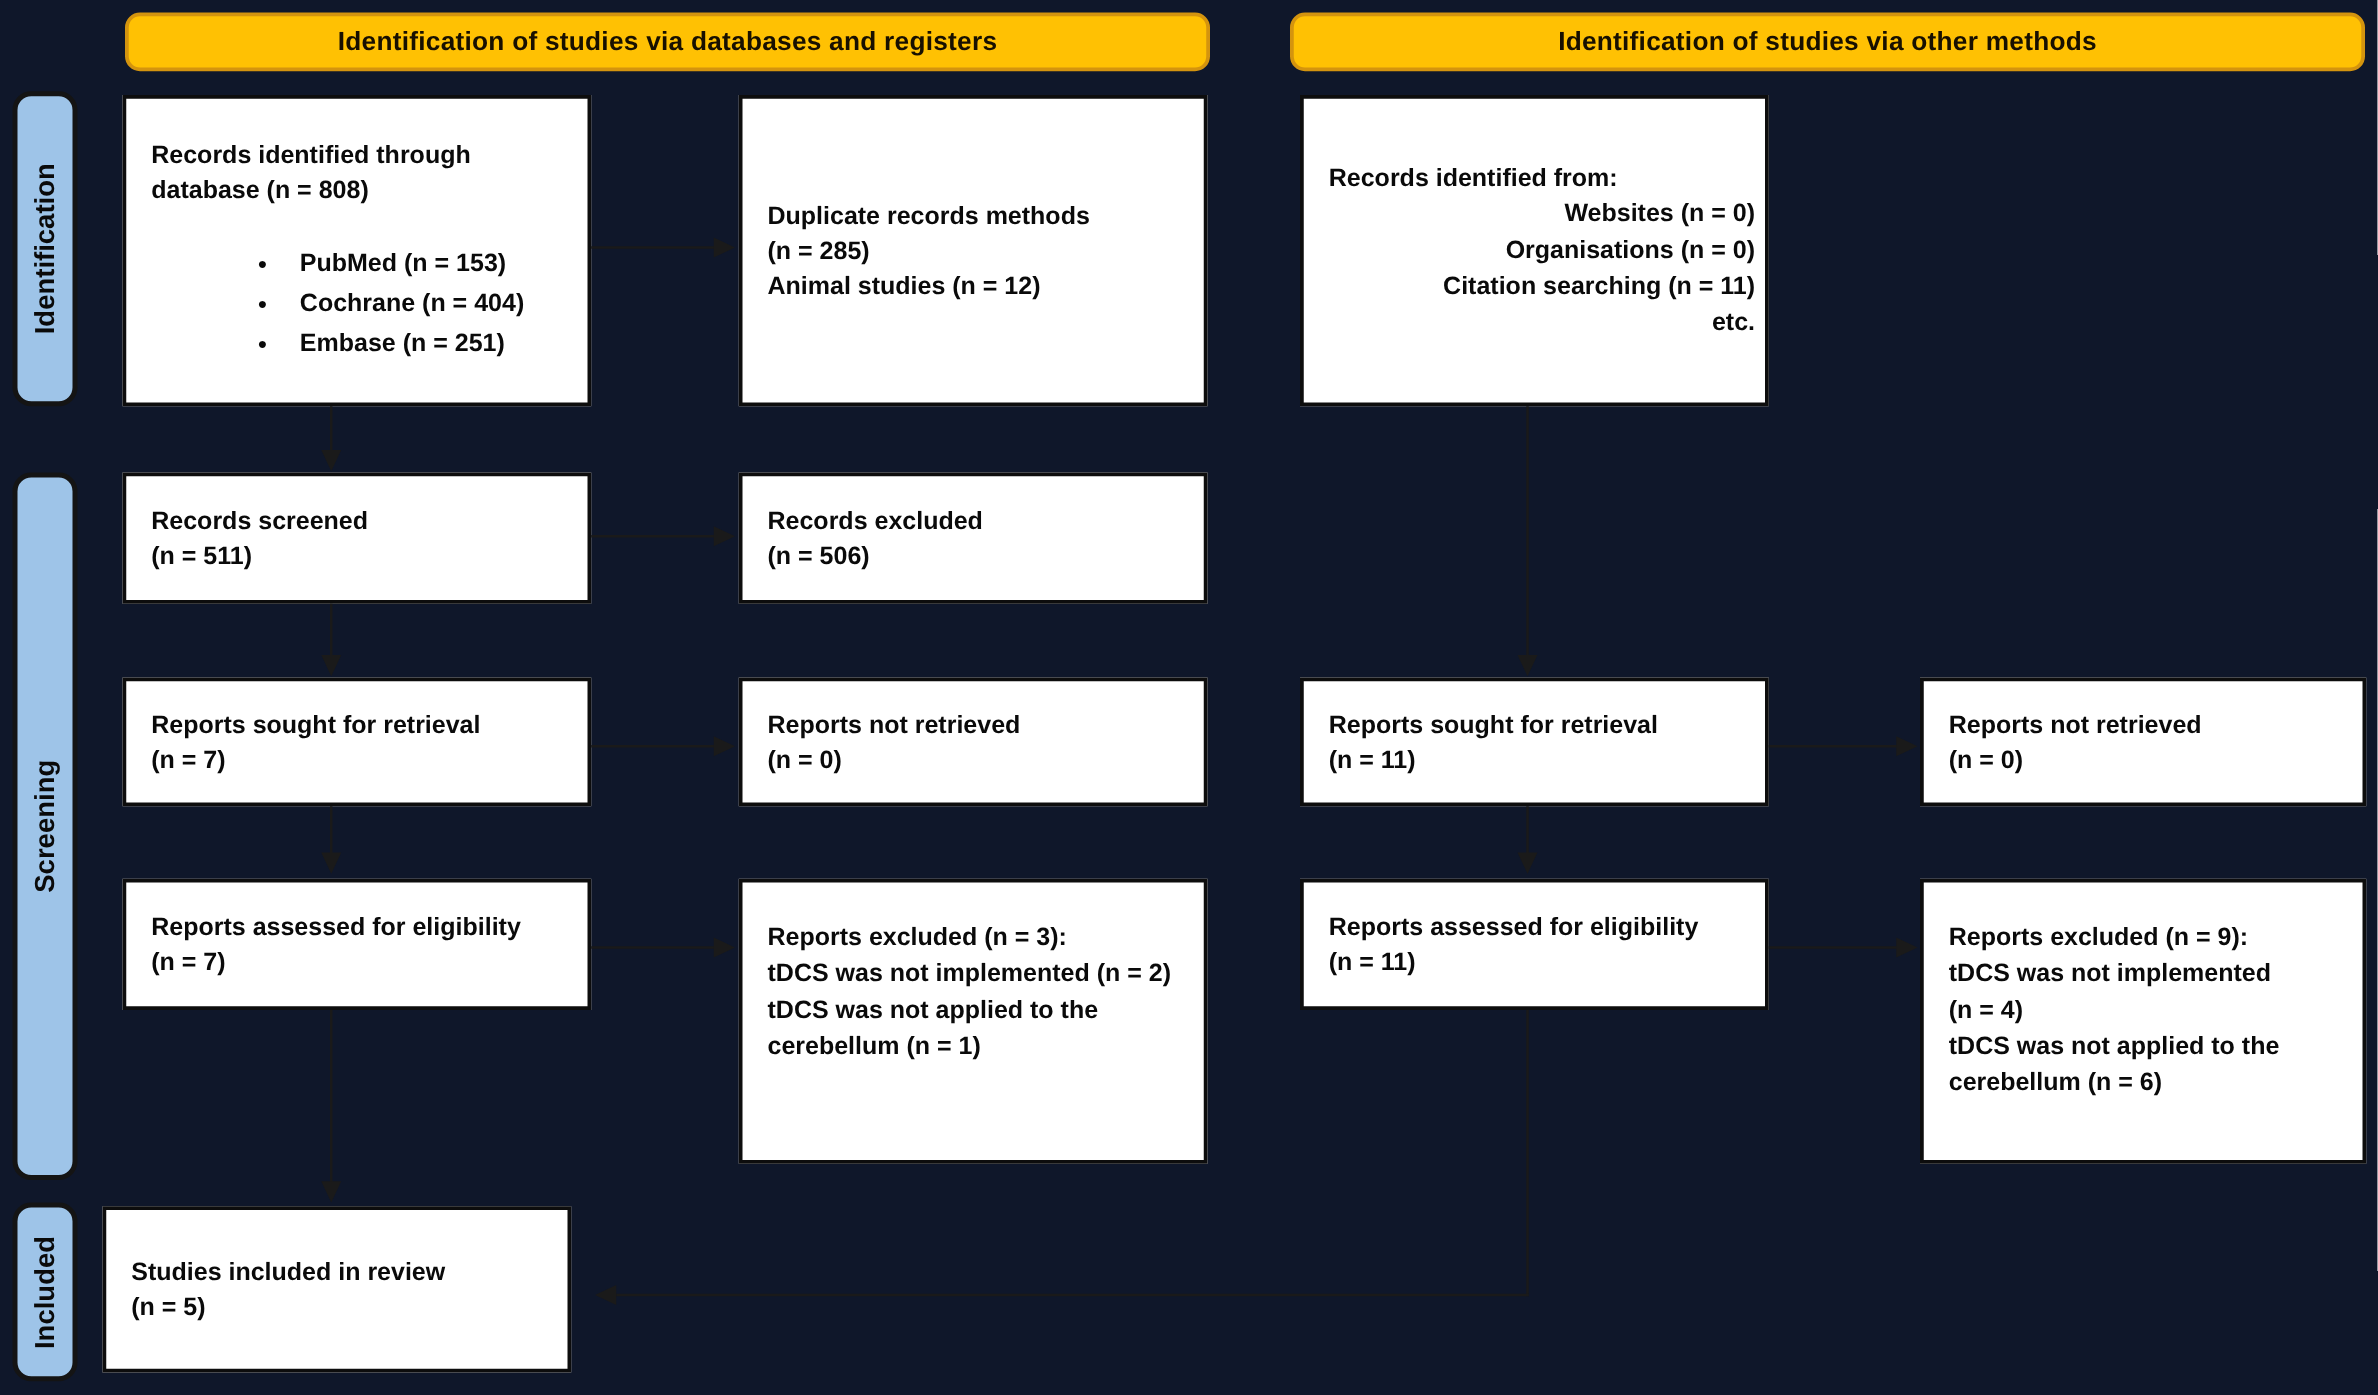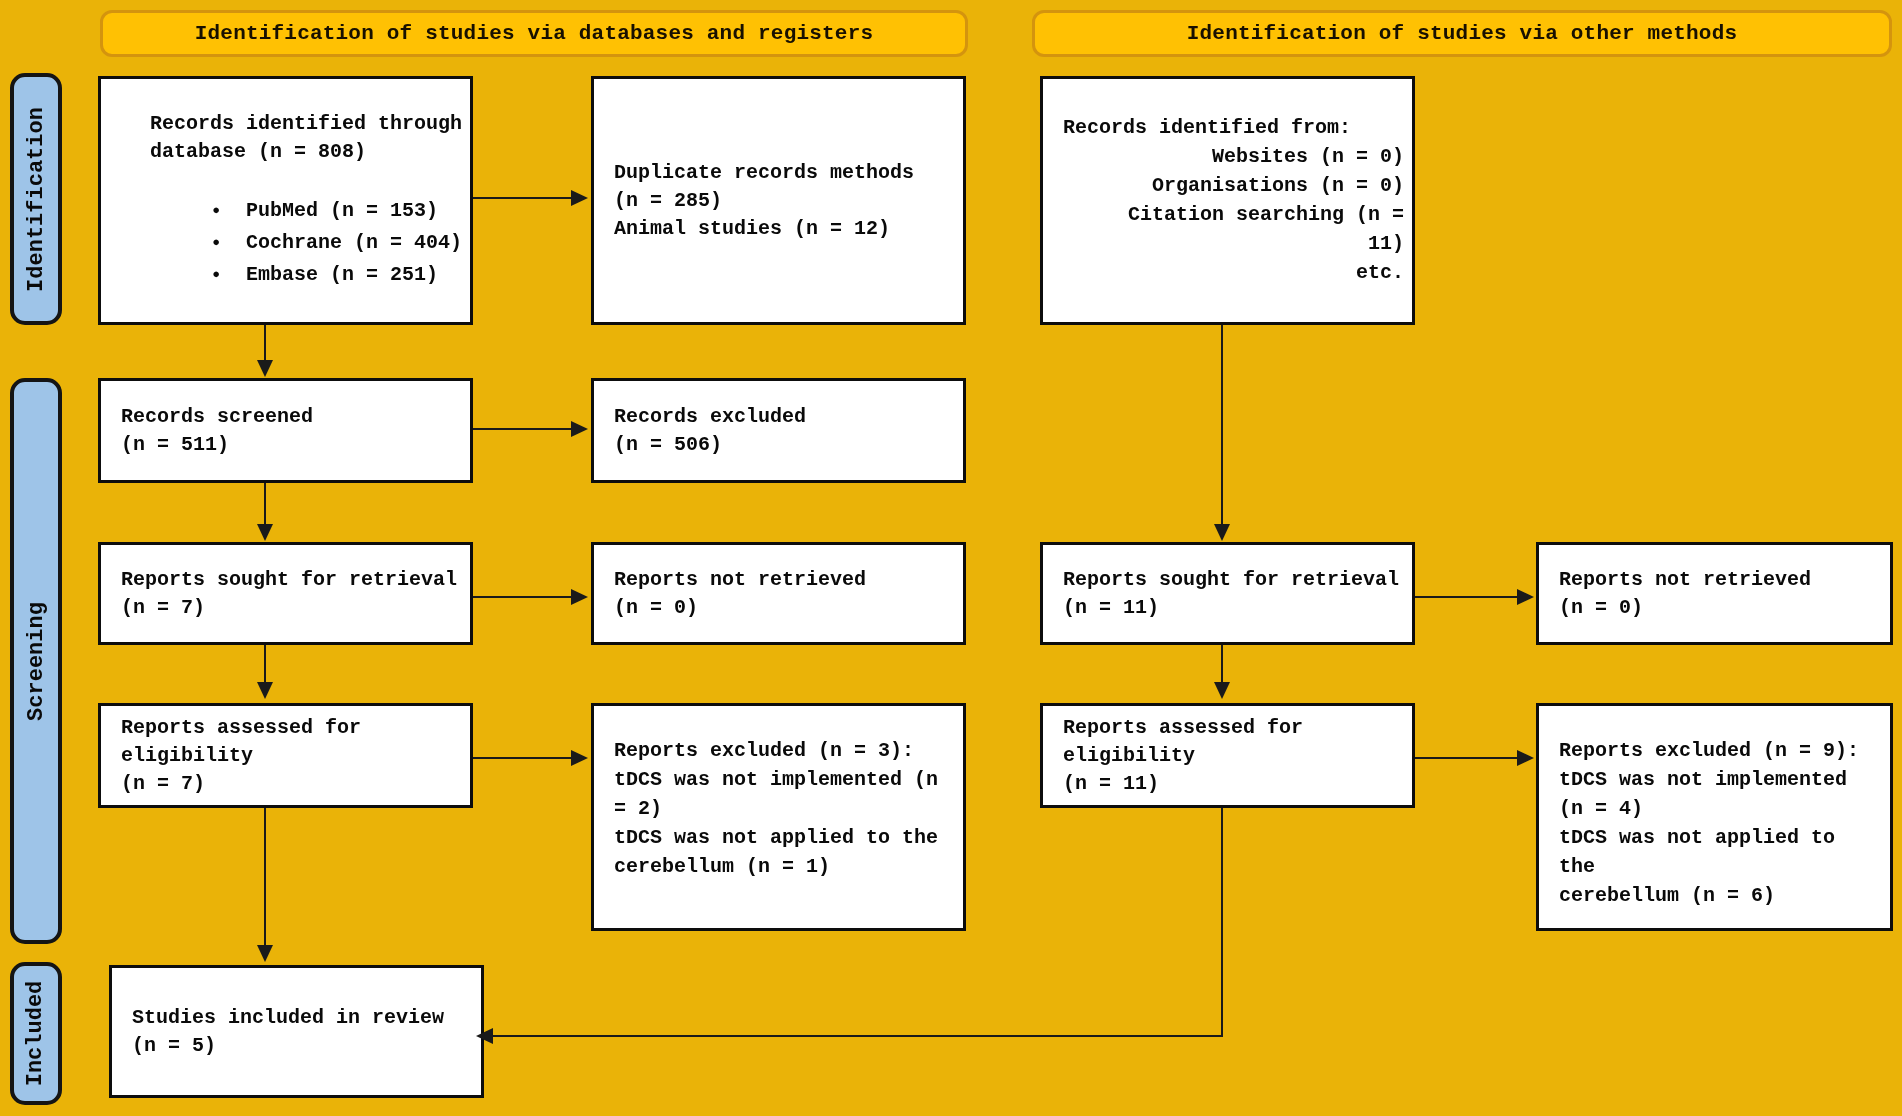--- a/index.html
+++ b/index.html
@@ -5,22 +5,22 @@
   :root{
     --banner-fill:#FFC103;
     --banner-border:#D4940E;
     --stage-fill:#9EC4E8;
     --box-border:#0d0d0d;
     --arrow:#1a1a1a;
     --ink:#0a0a0a;
   }
   html,body{margin:0;padding:0;background:#ffffff;}
   .canvas{
-    position:relative;width:1902px;height:1116px;background:#eab308;overflow:hidden;
-    font-family:Liberation Mono, monospace;
+    position:relative;width:1902px;height:1116px;background:#0f172a;overflow:hidden;
+    font-family:Liberation Sans, sans-serif;
     font-weight:bold;color:var(--ink);
   }
   
   .banner{
     position:absolute;height:47px;top:10px;
     background:var(--banner-fill);
     border:3px solid var(--banner-border);
     border-radius:12px;
     display:flex;align-items:center;justify-content:center;
     font-size:21px;letter-spacing:.2px;
@@ -74,21 +74,21 @@
   <div class="stage" style="top:73px;height:252px;">
     <span>Identification</span>
   </div>
   <div class="stage" style="top:378px;height:566px;">
     <span>Screening</span>
   </div>
   <div class="stage" style="top:962px;height:143px;">
     <span>Included</span>
   </div>
 
-  <div class="box" style="left:98px;top:76px;width:375px;height:249px;align-items:flex-end;">
+  <div class="box" style="left:98px;top:76px;width:375px;height:249px;">
     <div>
         <div>Records identified through</div>
         <div>database (n = 808)</div>
       </div>
     <div class="bullets">
         <div class="bullet-line">PubMed (n = 153)</div>
         <div class="bullet-line">Cochrane (n = 404)</div>
         <div class="bullet-line">Embase (n = 251)</div>
       </div>
   </div>
@@ -172,21 +172,21 @@
   <div class="box topalign" style="left:1536px;top:703px;width:357px;height:228px;">
     <div>
         <div>Reports excluded (n = 9):</div>
         <div>tDCS was not implemented</div>
         <div>(n = 4)</div>
         <div>tDCS was not applied to the</div>
         <div>cerebellum (n = 6)</div>
       </div>
   </div>
 
-  <div class="box" style="left:109px;top:965px;width:375px;height:133px;">
+  <div class="box" style="left:82px;top:965px;width:375px;height:133px;">
     <div>
         <div>Studies included in review</div>
         <div>(n = 5)</div>
       </div>
   </div>
 
   <div class="hline" style="left:473px;top:197px;width:99px;"></div>
   <div class="ah ah-right" style="left:571px;top:190px;"></div>
 
   <div class="vline" style="left:264px;top:325px;height:37px;"></div>

